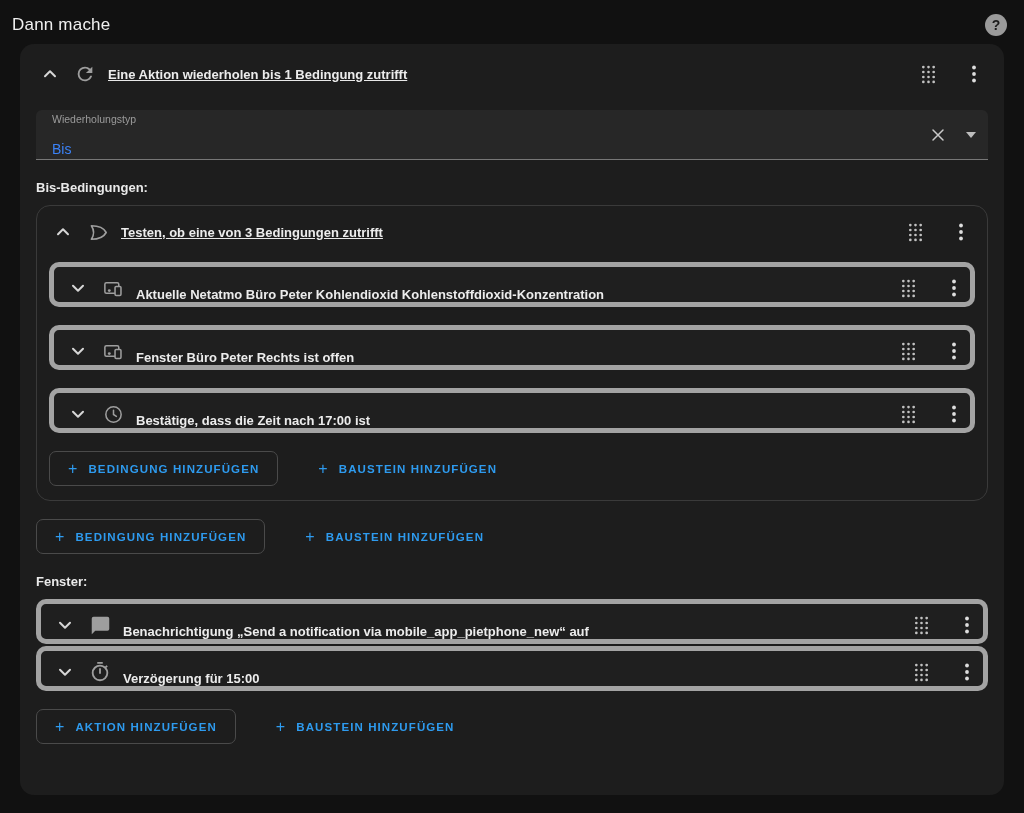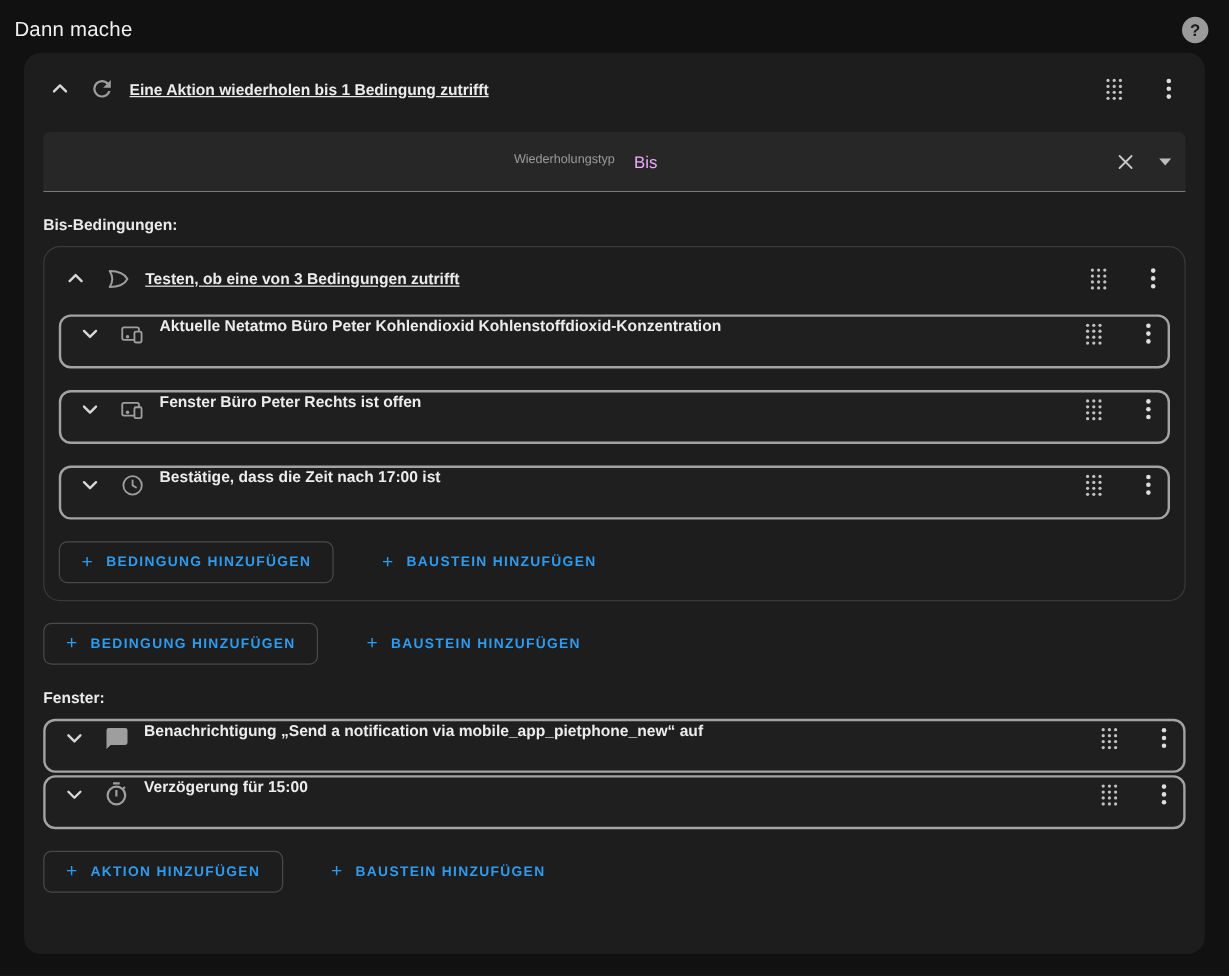--- a/index.html
+++ b/index.html
@@ -42,41 +42,41 @@
   .field {
     margin-top: 14px;
     background: #272727;
     border-radius: 6px 6px 0 0;
     border-bottom: 1px solid #777777;
     height: 50px;
     display: flex; align-items: center;
     padding: 0 12px 0 16px;
     cursor: pointer;
   }
-  .field-text { flex: 1; display: flex; flex-direction: row; justify-content: center; gap: 16px; }
+  .field-text { flex: 1; display: flex; flex-direction: column; justify-content: center; gap: 16px; }
   .field-label { font-size: 10.5px; color: #9b9b9b; }
-  .field-value { font-size: 14px; color: #f0abfc; }
+  .field-value { font-size: 14px; color: #3b82f6; }
   .field-actions { display: flex; align-items: center; gap: 14px; }
   .caret-down {
     width: 0; height: 0; border-left: 5px solid transparent; border-right: 5px solid transparent;
     border-top: 6px solid #bdbdbd; cursor: pointer;
   }
   .section-label { font-size: 13px; font-weight: 700; color: #eaeaea; margin: 20px 0 10px 0; }
 
   .group {
     border: 1px solid #3a3a3a;
     border-radius: 14px;
     padding: 4px 12px 14px 12px;
   }
   .rows { display: flex; flex-direction: column; gap: 18px; margin-top: 8px; }
   .item-row {
-    display: flex; align-items: flex-start;
+    display: flex; align-items: flex-end;
     height: 45px;
     background: #1f1f1f;
-    border: 2px solid #a3a3a3;
+    border: 5px solid #a3a3a3;
     border-radius: 10px;
     padding: 0 2px 0 10px;
     cursor: pointer;
   }
   .row-icon { width: 30px; height: 28px; display: flex; align-items: center; justify-content: center; margin-left: 6px; flex: 0 0 auto; }
   .row-text { margin-left: 8px; font-size: 13px; font-weight: 600; color: #ececec; white-space: nowrap; }
 
   .btn-row { display: flex; align-items: center; gap: 22px; margin-top: 18px; }
   .btn {
     display: inline-flex; align-items: center; gap: 10px;

